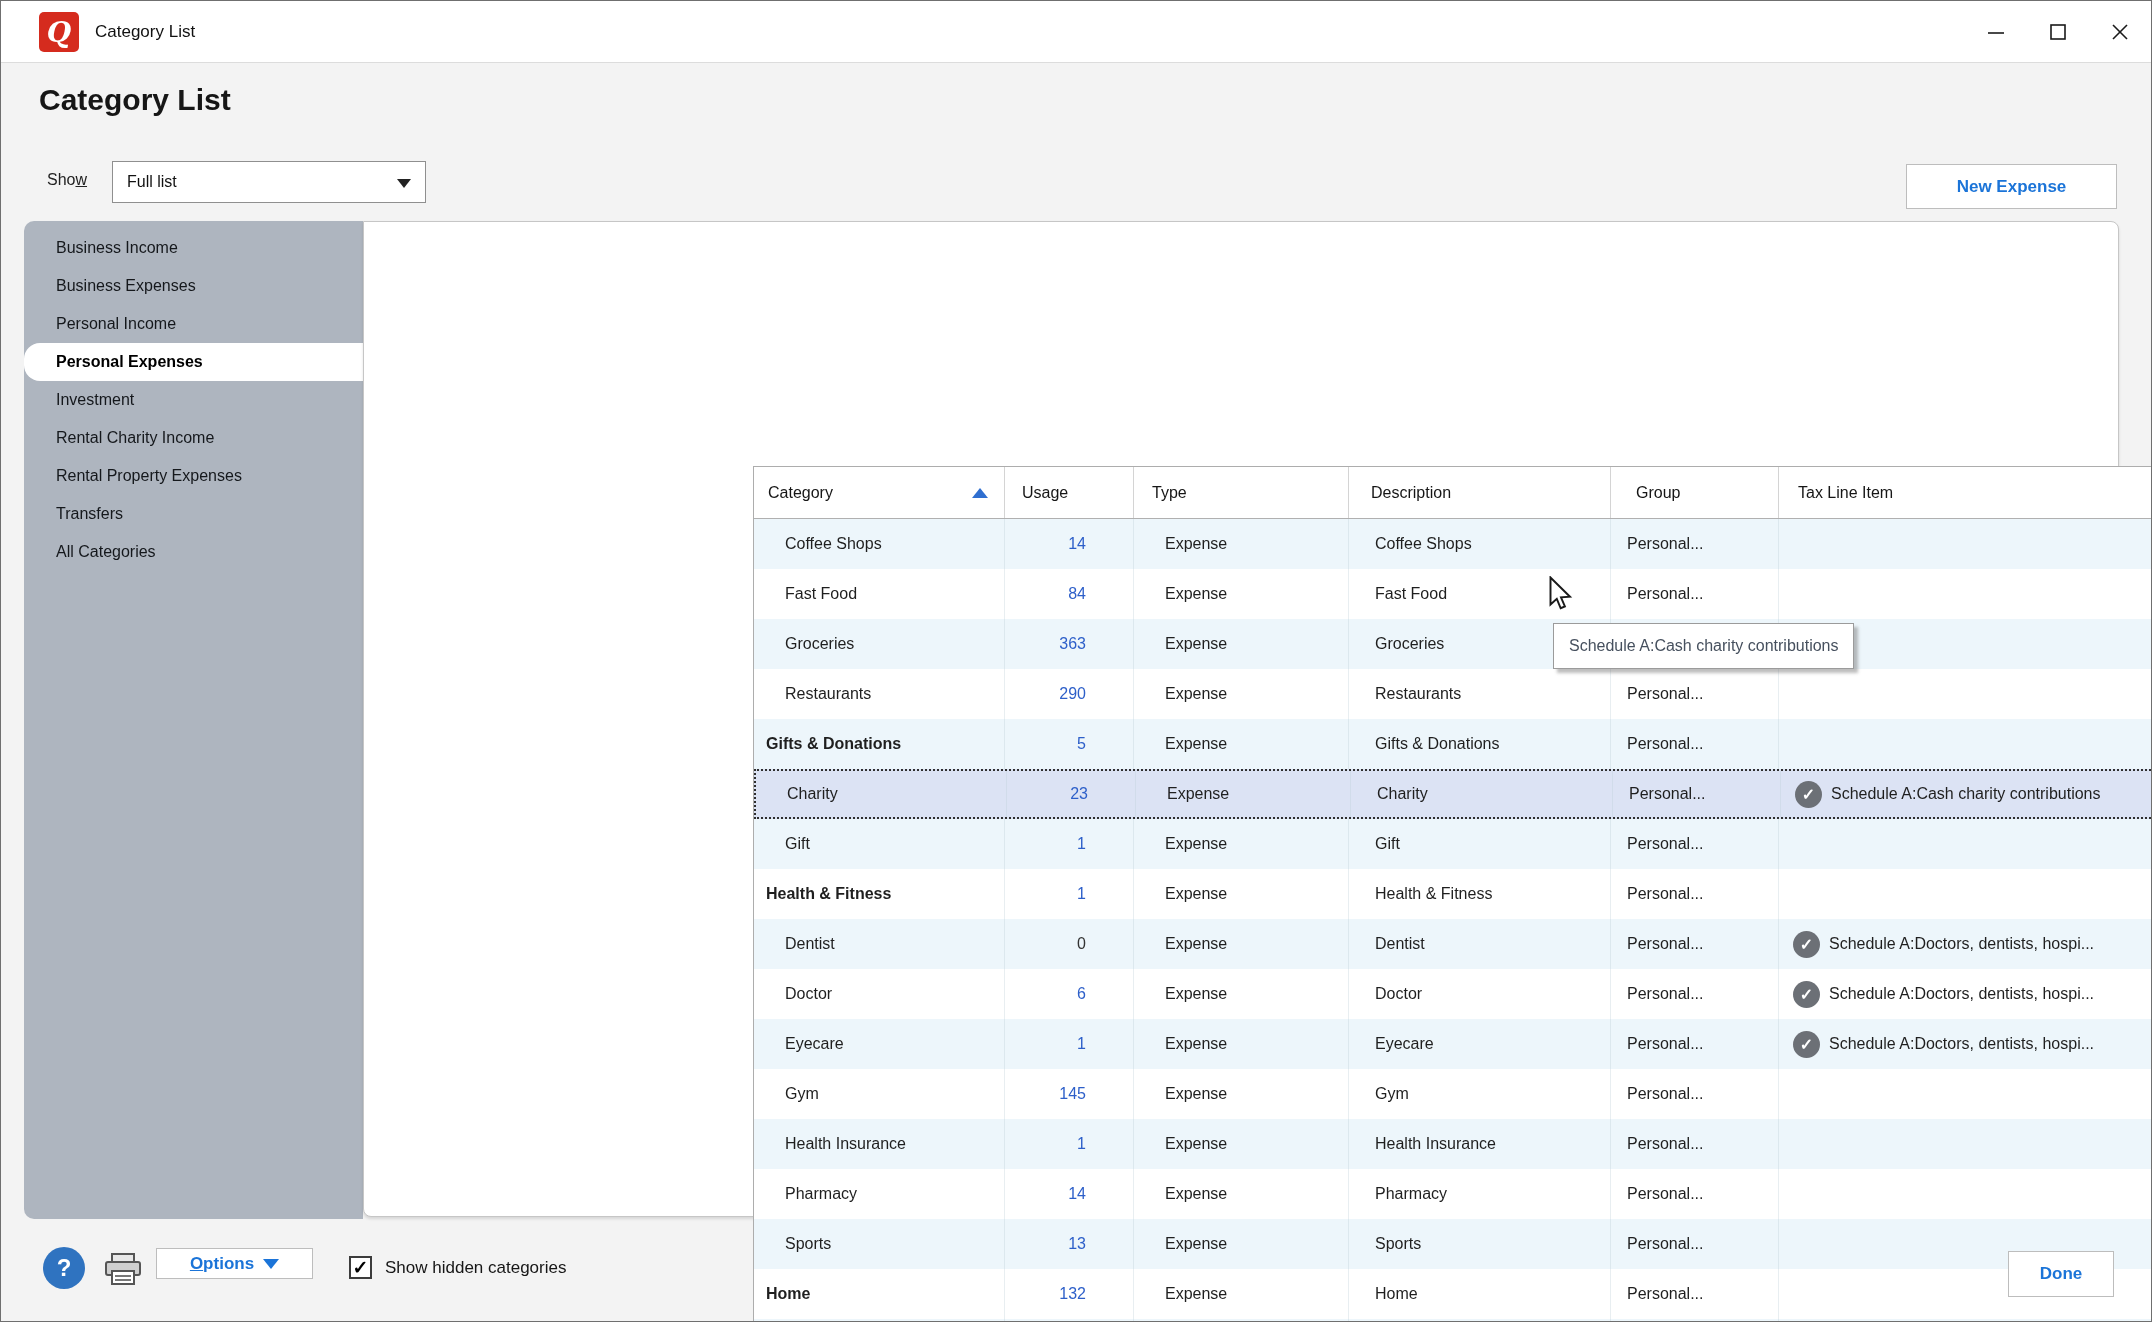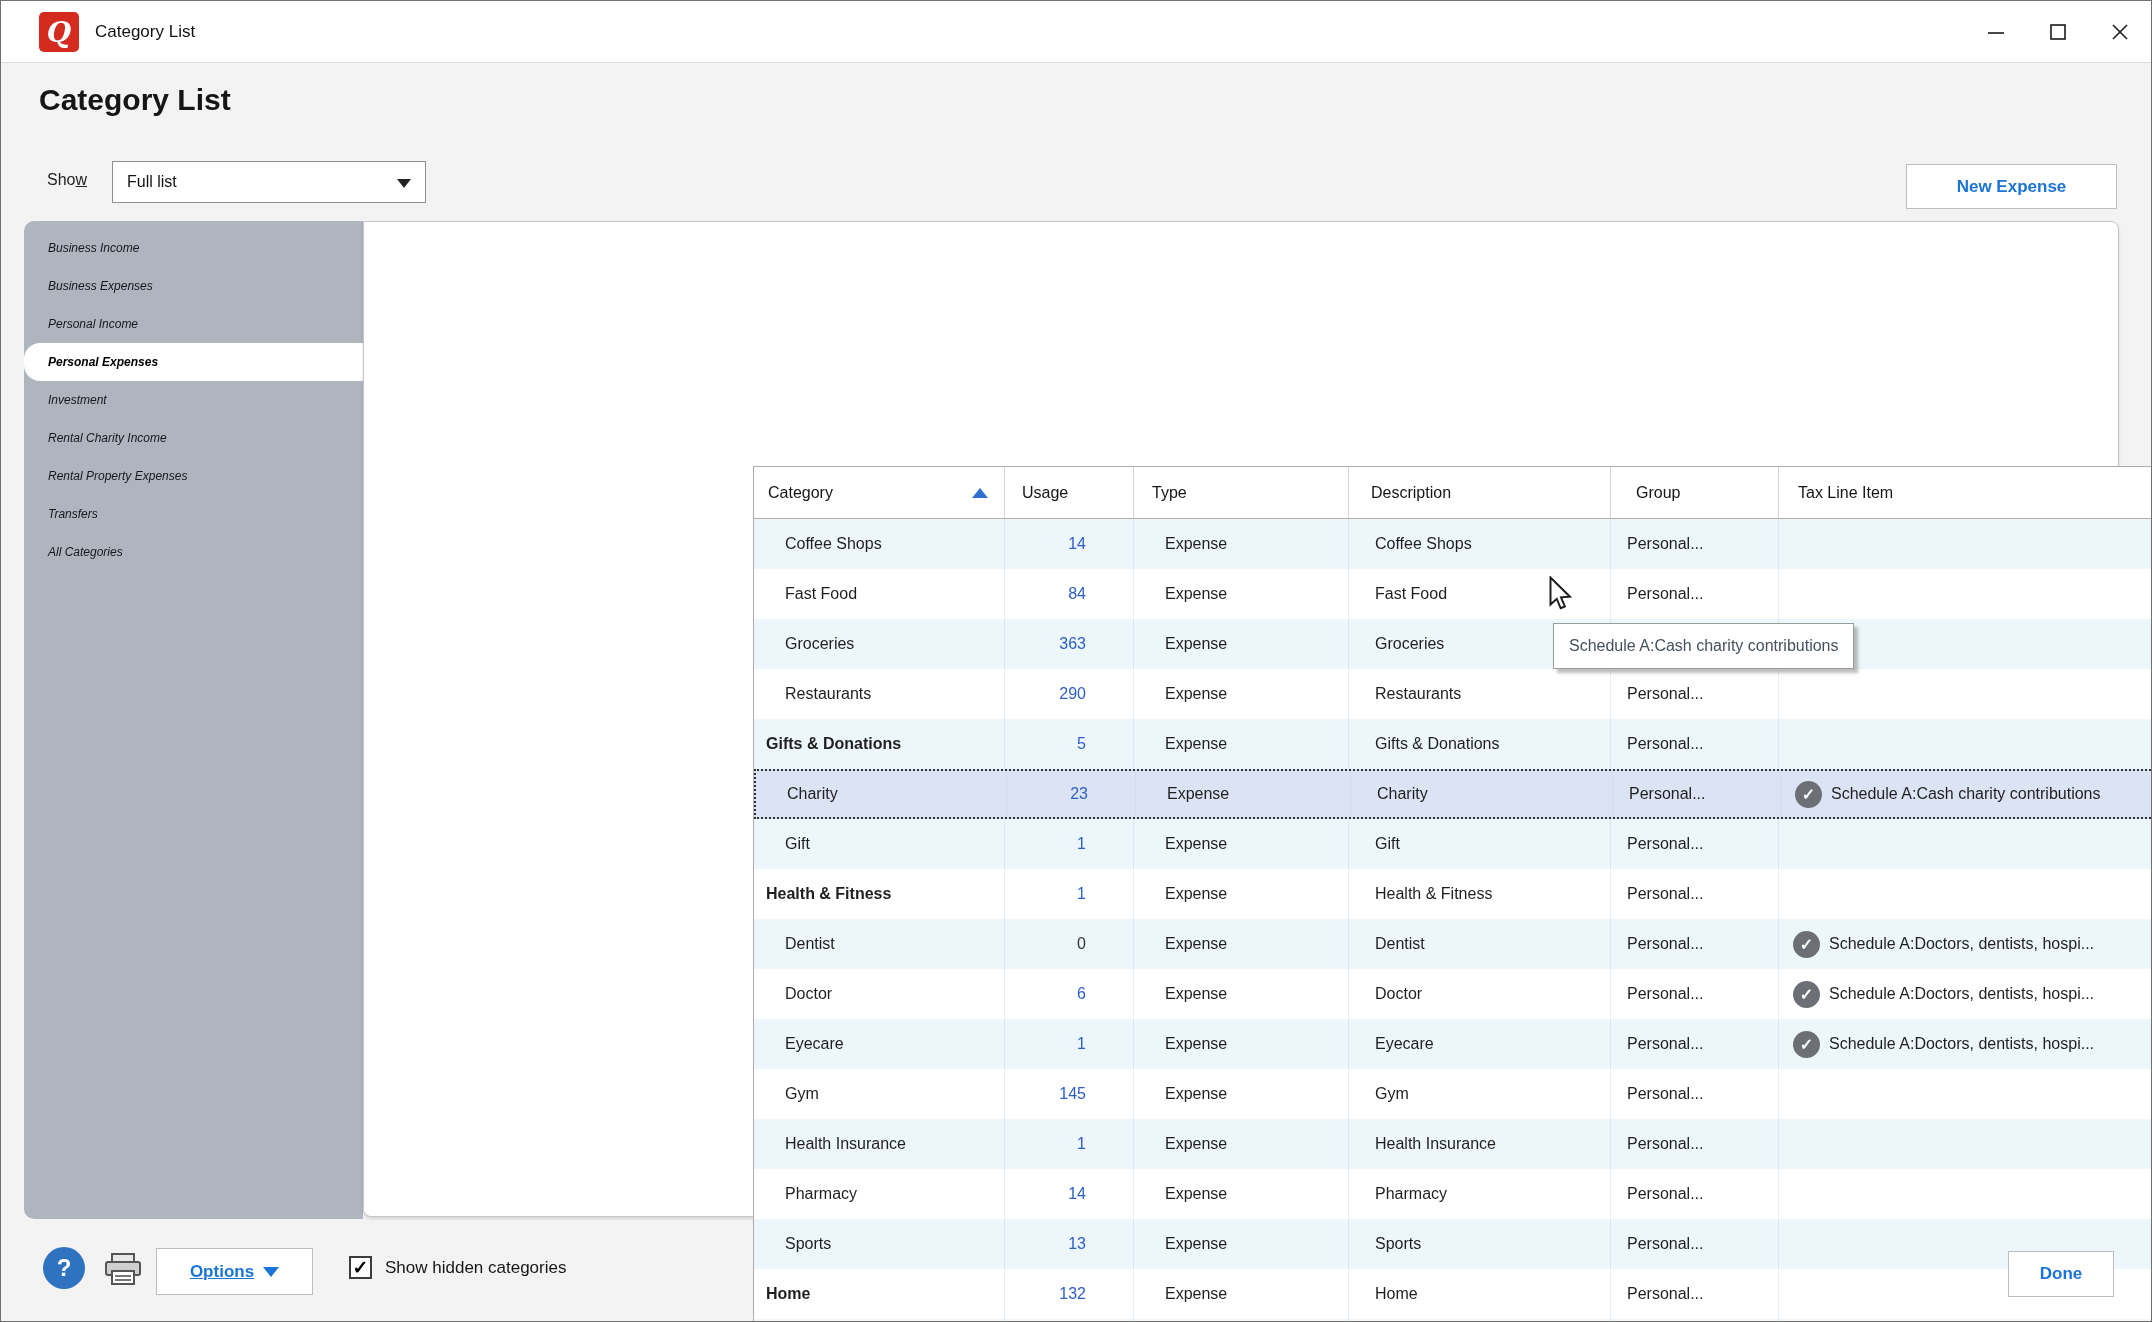--- a/index.html
+++ b/index.html
@@ -26,21 +26,21 @@
   .searchbox{position:absolute;left:472px;top:160px;width:307px;height:42px;box-sizing:border-box;}
   .searchbox input{width:100%;height:100%;border:1px solid #a6a6a6;box-sizing:border-box;padding:0 44px 0 16px;
     font-family:"Liberation Sans",sans-serif;font-size:16px;font-style:italic;color:#555;outline:none;background:#fff;}
   .searchbox input::placeholder{color:#9a9a9a;font-style:italic;}
   .search-icon{position:absolute;right:10px;top:8px;}
   .btn{background:#fff;border:1px solid #bdbdbd;display:flex;align-items:center;justify-content:center;
     font-size:17px;font-weight:bold;color:#1b74d8;box-sizing:border-box;cursor:default;}
   .new-category{position:absolute;left:1905px;top:163px;width:211px;height:45px;}
   
   .sidebar{position:absolute;left:23px;top:220px;width:339px;height:998px;background:#aeb5bf;border-radius:10px 0 0 10px;padding-top:8px;box-sizing:border-box;}
-  .side-item{height:38px;display:flex;align-items:center;padding-left:24px;font-size:12px;color:#15181c;cursor:default;font-style:italic;}
+  .side-item{height:38px;display:flex;align-items:center;padding-left:32px;font-size:16px;color:#15181c;cursor:default;}
   .side-item.selected{background:#fff;font-weight:bold;border-radius:16px 0 0 16px;color:#000;}
   
   .panel{position:absolute;left:362px;top:220px;width:1756px;height:996px;background:#fff;border:1px solid #c6c6c6;
     border-radius:0 8px 8px 8px;box-sizing:border-box;box-shadow:0 2px 3px rgba(0,0,0,0.12);}
   .table{position:absolute;left:389px;top:244px;width:1711px;height:942px;border:1px solid #adadad;box-sizing:border-box;background:#fff;}
   .thead{display:grid;grid-template-columns:251px 129px 215px 262px 168px 483px 82px 87px 32px;height:52px;border-bottom:1px solid #b0b0b0;box-sizing:border-box;background:#fff;}
   .th{display:flex;align-items:center;font-size:16px;color:#161616;border-right:1px solid #d4d4d4;box-sizing:border-box;position:relative;text-align:center;}
   .th:last-child,.th.th-action{border-right:none;}
   .th-category{padding-left:14px;}
   .th-usage{padding-left:17px;}
@@ -68,21 +68,21 @@
     align-items:center;justify-content:center;flex:0 0 27px;}
   .row.has-tax-icon .tax-icon{display:flex;}
   
   .tooltip{position:absolute;left:1552px;top:622px;height:46px;background:#fff;border:1px solid #9b9b9b;box-sizing:border-box;
     display:flex;align-items:center;padding:0 15px;font-size:16px;color:#46505e;box-shadow:4px 4px 3px rgba(110,110,110,0.45);z-index:40;}
   .cursor{position:absolute;left:1545px;top:575px;z-index:50;}
   
   .help-btn{position:absolute;left:42px;top:1246px;width:42px;height:42px;border-radius:50%;background:#2f73c0;color:#fff;
     font-size:24px;font-weight:bold;display:flex;align-items:center;justify-content:center;cursor:default;}
   .print-btn{position:absolute;left:102px;top:1252px;cursor:default;}
-  .options-btn{position:absolute;left:155px;top:1247px;width:157px;height:47px;gap:9px;text-decoration:underline;}
+  .options-btn{position:absolute;left:155px;top:1247px;width:157px;height:31px;gap:9px;}
   .options-btn u{text-decoration:underline;}
   .opt-arrow{width:0;height:0;border-left:8px solid transparent;border-right:8px solid transparent;border-top:10px solid #1b74d8;}
   .show-hidden{position:absolute;left:348px;top:1255px;display:flex;align-items:center;gap:13px;}
   .footer-checkbox{width:23px;height:23px;border:2px solid #3c3c3c;background:#fff;box-sizing:border-box;display:flex;align-items:center;justify-content:center;
     font-size:19px;font-weight:bold;color:#000;line-height:1;}
   .show-hidden-label{font-size:17px;color:#161616;}
   .done-btn{position:absolute;left:2007px;top:1250px;width:106px;height:46px;}
   svg{display:block;}
 </style>
 </head>

